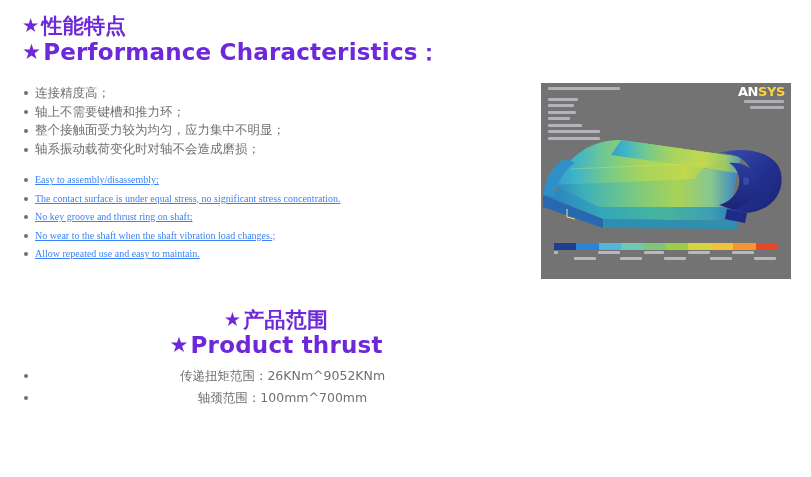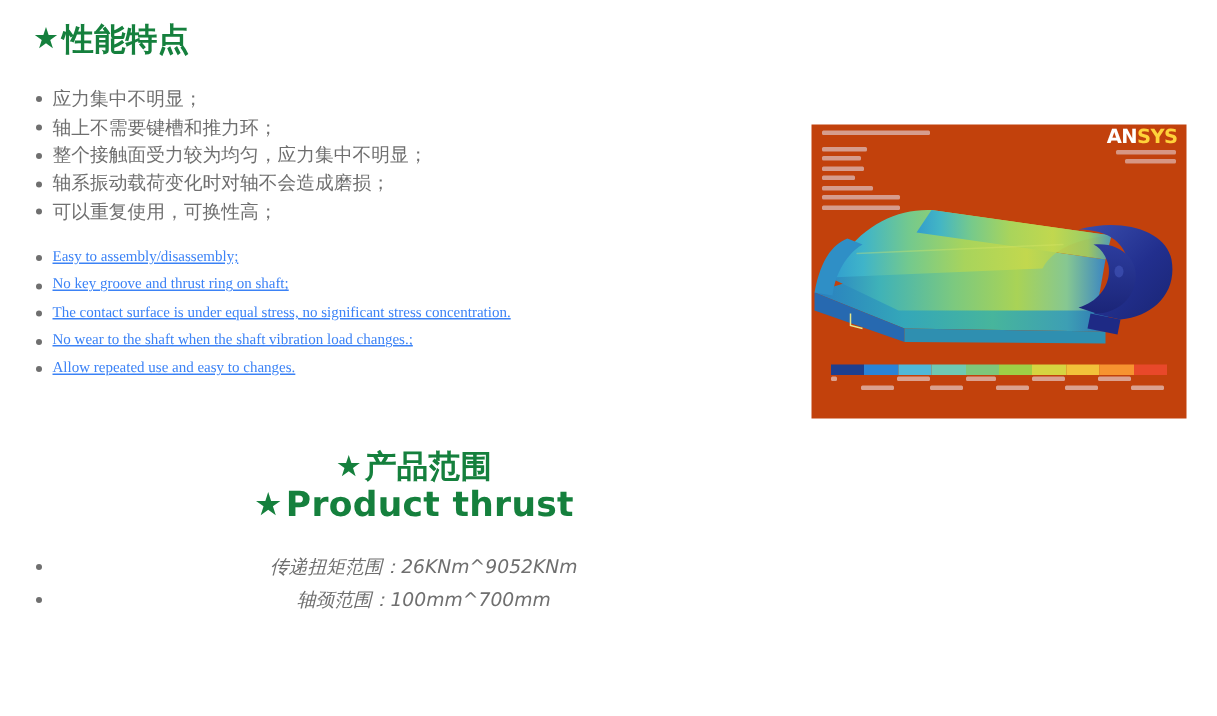--- a/index.html
+++ b/index.html
@@ -29,21 +29,21 @@
     width: 530px;
     padding: 14px 0 0 22px;
     box-sizing: border-box;
   }
 
   .heading-group {
     margin: 0;
   }
 
   .heading {
-    color: #15803d;
+    color: #6d28d9;
     font-family: "DejaVu Sans", "Liberation Sans", sans-serif;
     font-weight: bold;
     letter-spacing: 0.2px;
     white-space: nowrap;
     line-height: 1.18;
   }
   .heading .star {
     font-size: 0.92em;
     margin-right: 2px;
     display: inline-block;
@@ -89,33 +89,33 @@
     font-size: 10px;
     line-height: 18.5px;
     color: #3b82f6;
     text-decoration: underline;
   }
 
   .block-perf-cn { margin-top: 18px; }
   .block-perf-en { margin-top: 12px; }
 
   .section-range { margin-top: 44px; text-align: center; }
-  .block-range-cn { margin-top: 16px; font-style: italic; }
+  .block-range-cn { margin-top: 6px; }
 
   .list-cn.range li,
   .list-en.range li { line-height: 22px; }
 
   
   .fea {
     position: absolute;
     left: 541px;
     top: 83px;
     width: 250px;
     height: 196px;
-    background: #c2410c;
+    background: #737373;
     overflow: hidden;
     font-family: "DejaVu Sans Mono", "Liberation Mono", monospace;
   }
 
   .fea-inner {
     position: absolute;
     inset: 0;
   }
 
   
@@ -211,36 +211,38 @@
 
 <div class="page">
 
   <div class="content">
 
     <div class="section section-performance">
       <div class="heading-group">
         <div class="heading heading-cn">
           <span class="star">★</span><span>性能特点</span>
         </div>
+        <div class="heading heading-en">
+          <span class="star">★</span><span>Performance Characteristics：</span>
+        </div>
       </div>
 
       <ul class="bullet-list list-cn block-perf-cn">
-        <li>应力集中不明显；</li>
+        <li>连接精度高；</li>
         <li>轴上不需要键槽和推力环；</li>
         <li>整个接触面受力较为均匀，应力集中不明显；</li>
         <li>轴系振动载荷变化时对轴不会造成磨损；</li>
-        <li>可以重复使用，可换性高；</li>
       </ul>
 
       <ul class="bullet-list list-en block-perf-en">
         <li>Easy to assembly/disassembly;</li>
+        <li>The contact surface is under equal stress, no significant stress concentration.</li>
         <li>No key groove and thrust ring on shaft;</li>
-        <li>The contact surface is under equal stress, no significant stress concentration.</li>
         <li>No wear to the shaft when the shaft vibration load changes.;</li>
-        <li>Allow repeated use and easy to changes.</li>
+        <li>Allow repeated use and easy to maintain.</li>
       </ul>
     </div>
 
     <div class="section section-range">
       <div class="heading-group">
         <div class="heading heading-cn">
           <span class="star">★</span><span>产品范围</span>
         </div>
         <div class="heading heading-en">
           <span class="star">★</span><span>Product thrust</span>

